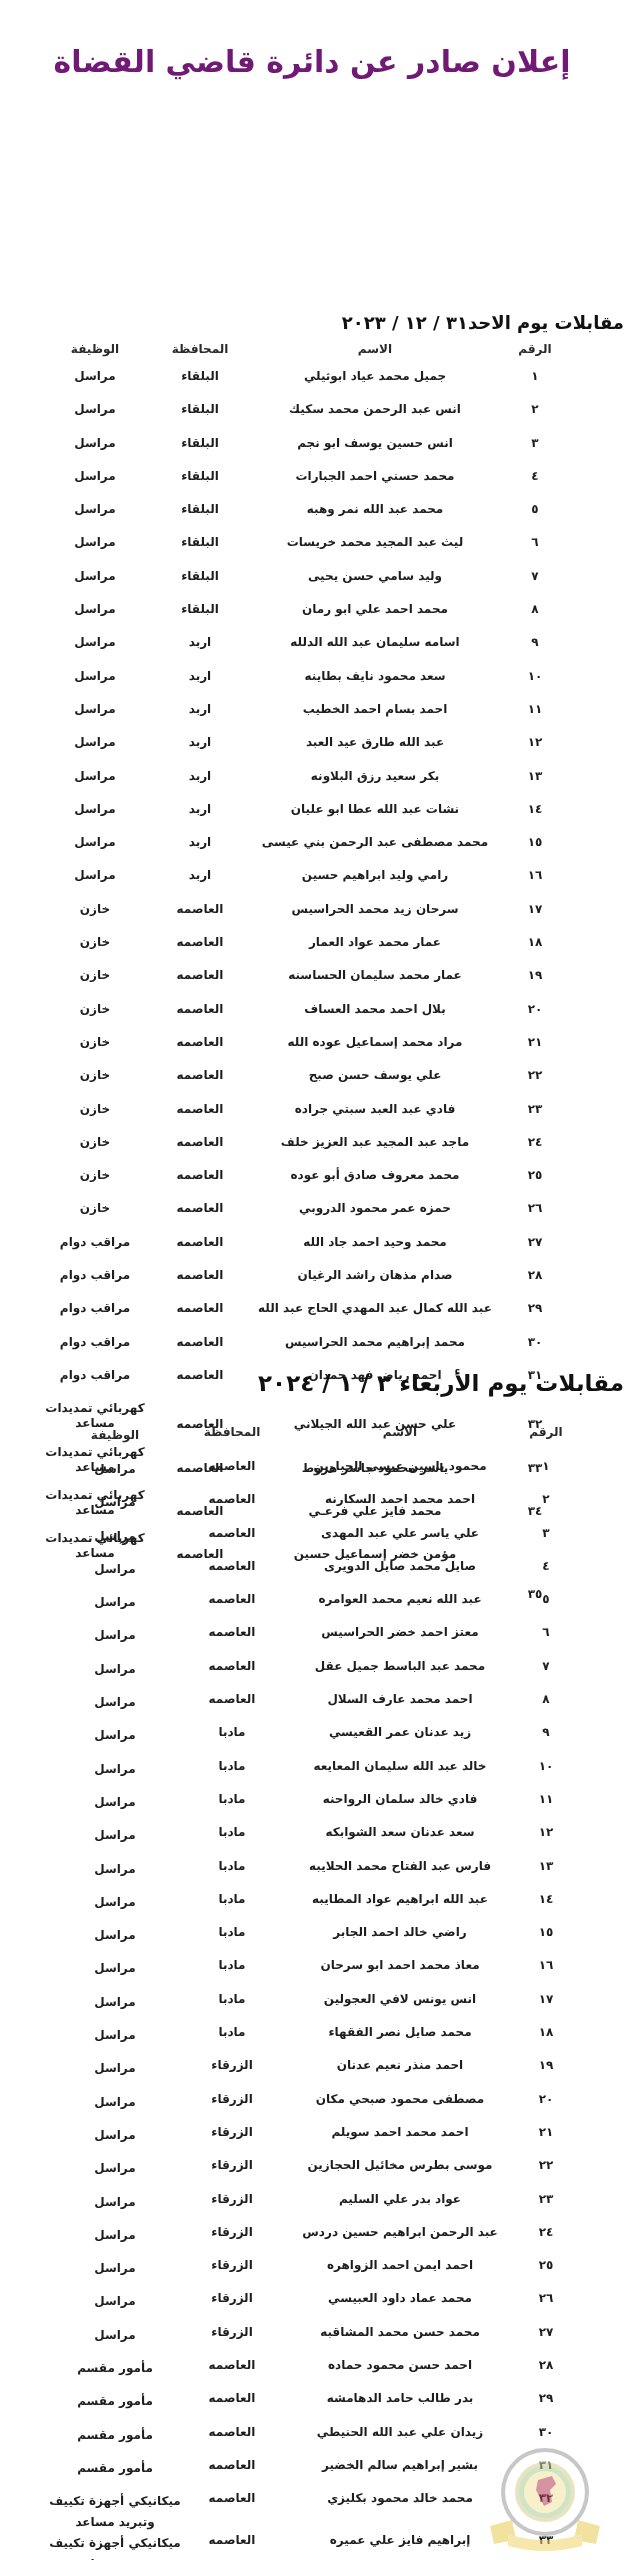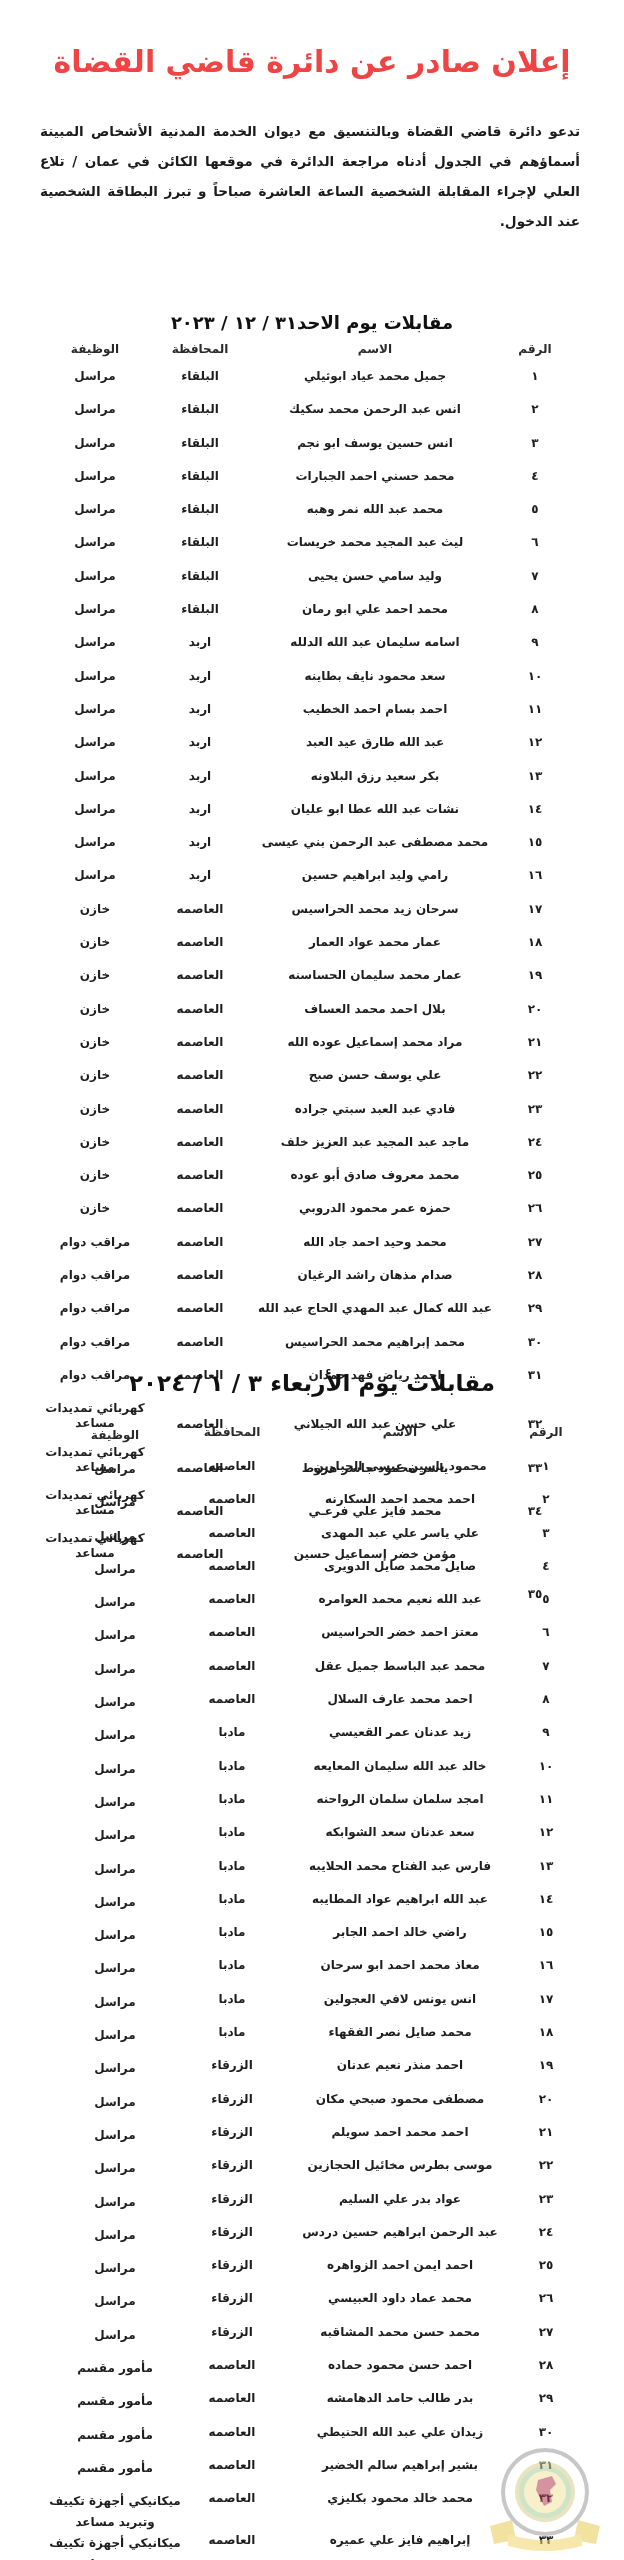--- a/index.html
+++ b/index.html
@@ -9,41 +9,41 @@
       color: #1a1a1a;
       position: relative;
       overflow: hidden;
       direction: rtl;
     }
     .page { position: absolute; left: 0; top: 0; width: 624px; height: 2560px; }
 
     .main-title {
       position: absolute; top: 44px; left: 0; width: 624px;
       text-align: center; font-size: 30px; font-weight: bold;
-      letter-spacing: 0px; color: #ef4444;
+      letter-spacing: 0px; color: #701a75;
     }
     .intro {
       position: absolute; top: 116px; left: 40px; width: 540px;
       font-size: 13.6px; font-weight: bold; line-height: 30px;
       text-align: justify; text-align-last: right; color: #1c1c1c;
     }
     .bullets {
       position: absolute; top: 250px; left: 40px; width: 540px;
       font-size: 13.6px; font-weight: bold; line-height: 29px; color: #1c1c1c;
     }
     .bullets li { list-style: none; position: relative; padding-right: 14px; }
     .bullets li::before {
       content: ""; position: absolute; right: 0; top: 12px;
       width: 7px; height: 7px; border-radius: 50%; background: #1c1c1c;
     }
     .bullets .website { font-family: "Liberation Serif", serif; font-weight: normal; font-size: 24px; }
     .bullets .web-label { font-size: 13px; }
 
     .section-title {
-      position: absolute; left: 0; width: 624px; text-align: center;
+      position: absolute; left: 0; width: 624px; 
       font-weight: bold; color: #111;
     }
     .st1 { top: 312px; font-size: 18px; }
     .st2 { top: 1370px; font-size: 23px; }
 
     .tbl { position: absolute; left: 0; width: 624px; }
     .t1 { top: 342px; }
     .t2 { top: 1425px; }
     .row { position: relative; width: 624px; }
     .cell {
@@ -69,21 +69,20 @@
       opacity: 0.55;
     }
   </style>
 </head>
 <body>
 
 <div class="page">
 
   <h1 class="main-title">إعلان صادر عن دائرة قاضي القضاة</h1>
 
-  <p class="intro">تدعو دائرة قاضي القضاة وبالتنسيق مع ديوان الخدمة المدنية الأشخاص المبينة أسماؤهم في الجدول أدناه مراجعة الدائرة في موقعها الكائن في عمان / تلاع العلي لإجراء المقابلة الشخصية الساعة العاشرة صباحاً و تبرز البطاقة الشخصية عند الدخول.</p>
 
 
   <h2 class="section-title st1">مقابلات يوم الاحد٣١ / ١٢ / ٢٠٢٣</h2>
   <div class="tbl t1" id="table1">
     <div class="row hdr" style="height:27px">
       <span class="cell c-num">الرقم</span>
       <span class="cell c-name">الاسم</span>
       <span class="cell c-gov">المحافظة</span>
       <span class="cell c-job">الوظيفة</span>
     </div>
@@ -362,21 +361,21 @@
         <span class="cell c-job">مراسل</span>
       </div>
       <div class="row" style="height: 33.3px;">
         <span class="cell c-num">١٠</span>
         <span class="cell c-name">خالد عبد الله سليمان المعايعه</span>
         <span class="cell c-gov">مادبا</span>
         <span class="cell c-job">مراسل</span>
       </div>
       <div class="row" style="height: 33.3px;">
         <span class="cell c-num">١١</span>
-        <span class="cell c-name">امجد سلمان سلمان الرواحنه</span>
+        <span class="cell c-name">فادي خالد سلمان الرواحنه</span>
         <span class="cell c-gov">مادبا</span>
         <span class="cell c-job">مراسل</span>
       </div>
       <div class="row" style="height: 33.3px;">
         <span class="cell c-num">١٢</span>
         <span class="cell c-name">سعد عدنان سعد الشوابكه</span>
         <span class="cell c-gov">مادبا</span>
         <span class="cell c-job">مراسل</span>
       </div>
       <div class="row" style="height: 33.3px;">

